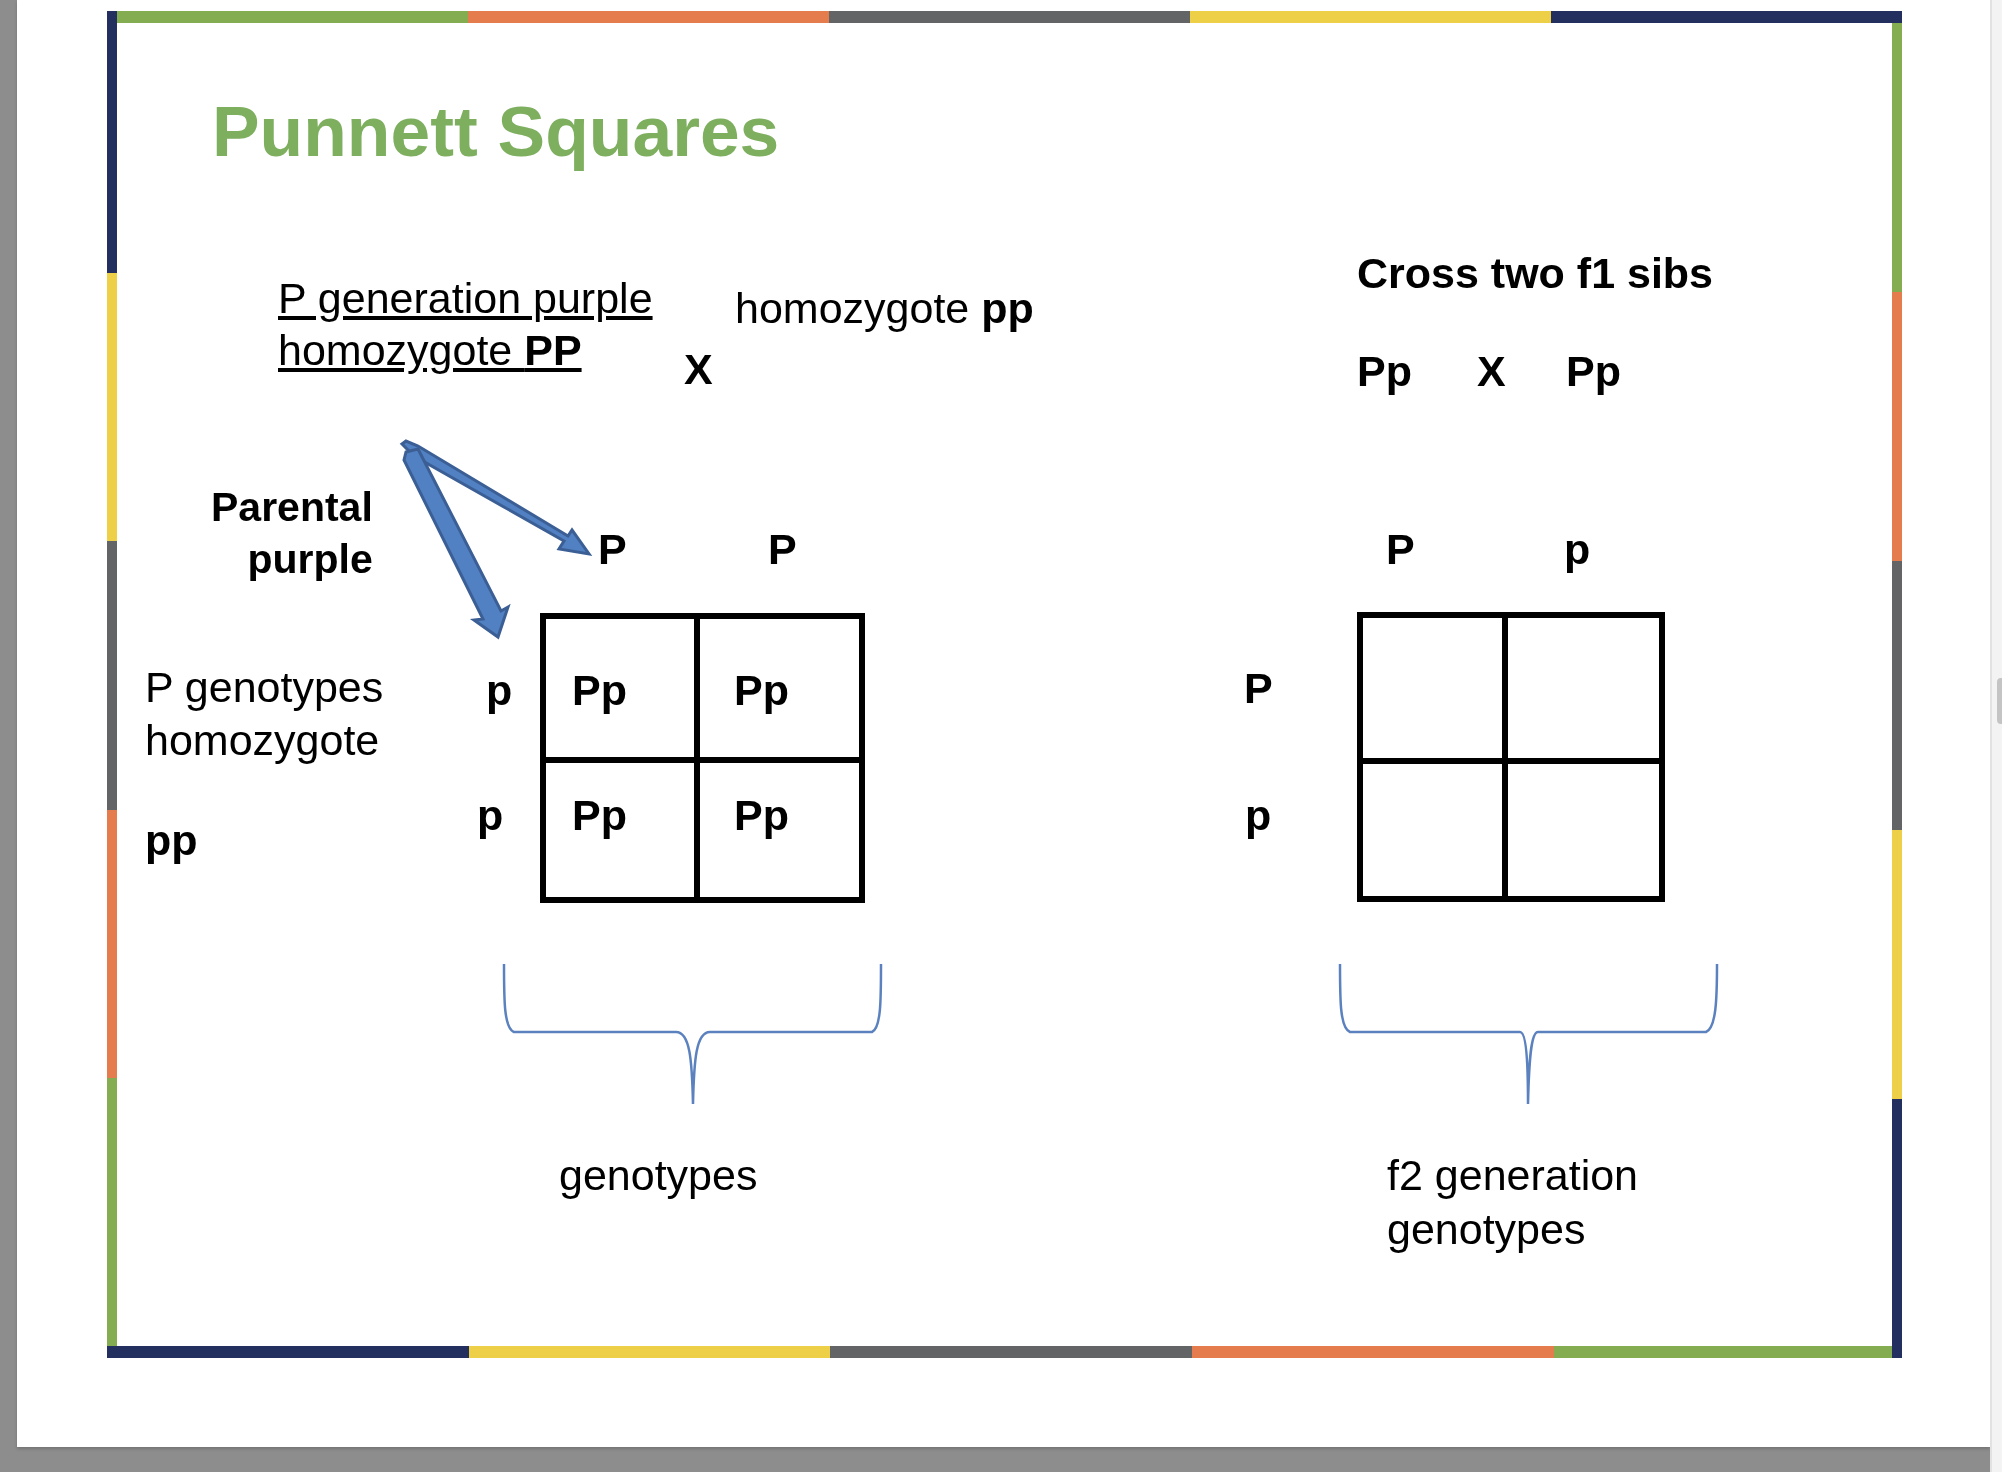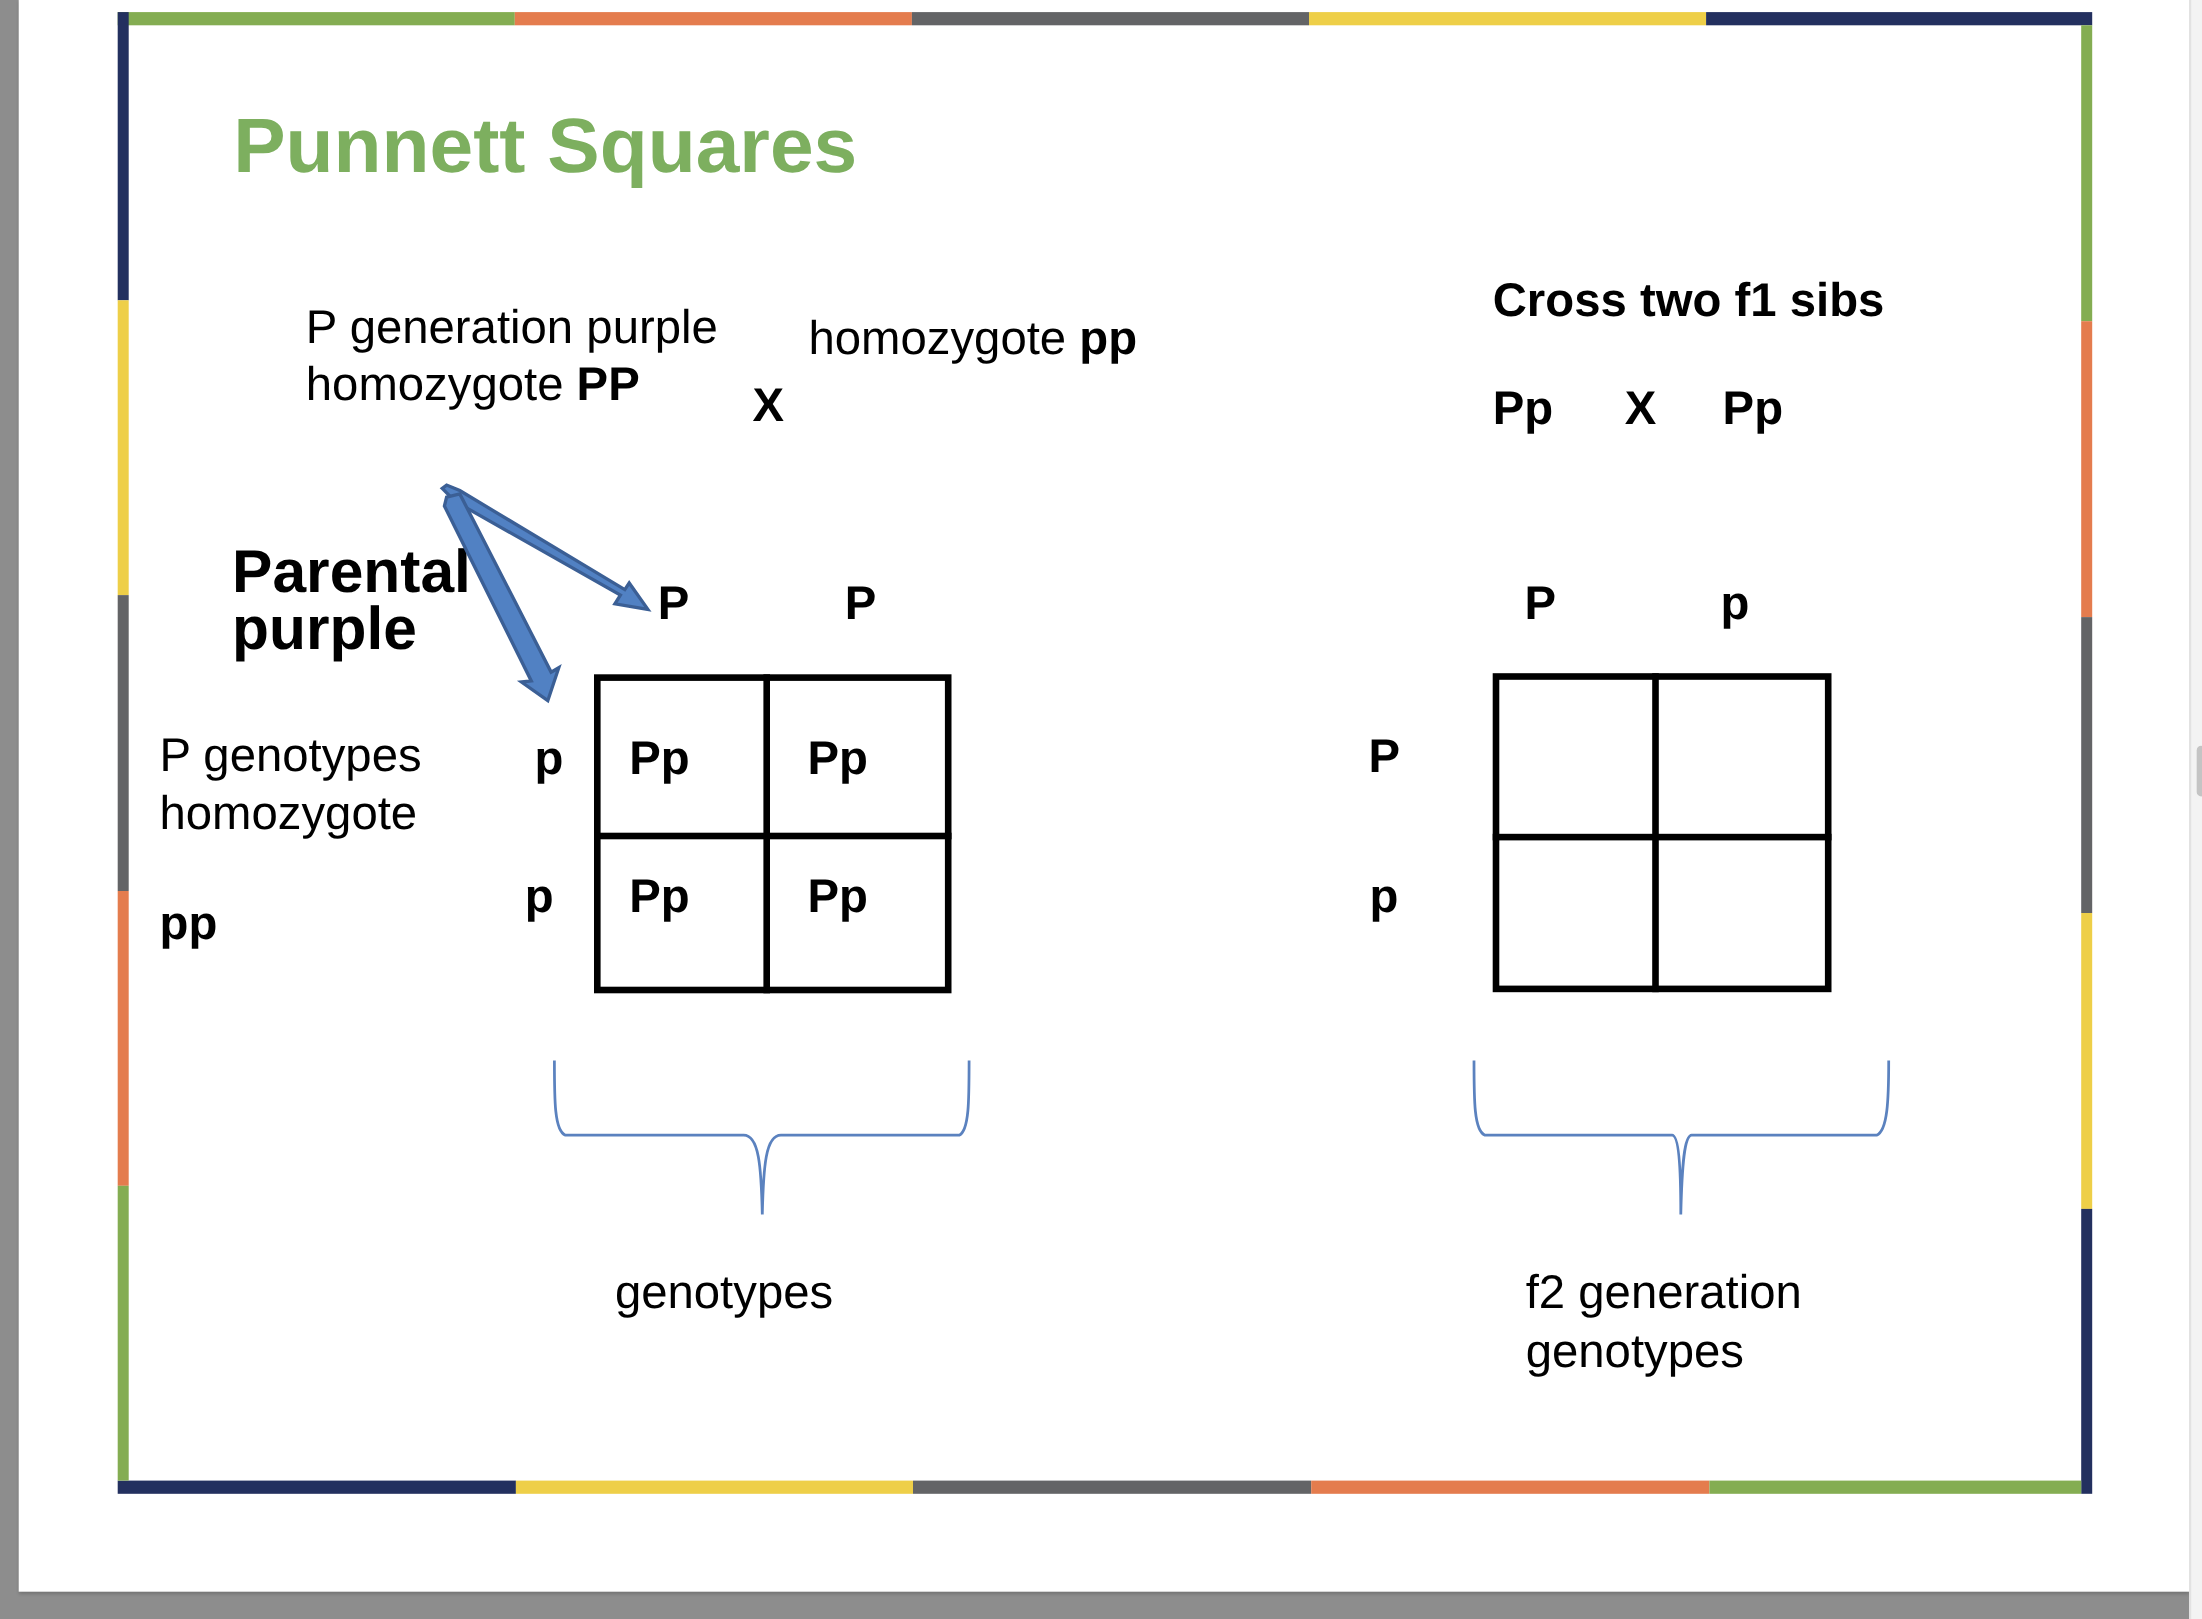--- a/index.html
+++ b/index.html
@@ -66,30 +66,30 @@
   <div class="seg" style="left:90px;top:541px;width:10px;height:269px;background:#636466;"></div>
   <div class="seg" style="left:90px;top:810px;width:10px;height:268px;background:#e47c4e;"></div>
   <div class="seg" style="left:90px;top:1078px;width:10px;height:268px;background:#84ad52;"></div>
 </div>
 
 <div class="side-panel"></div>
 <div class="scroll-thumb"></div>
 
 <div class="title" style="color:#7daf5f;">Punnett Squares</div>
 
-<div class="abs reg" style="left:278px;top:272px;">
+<div class="abs reg" style="left:278px;top:272px;text-decoration:underline;">
   <div>P generation purple</div>
   <div><span>homozygote </span><span class="bold">PP</span></div>
 </div>
 <div class="abs bold" style="left:684px;top:298px;font-size:43px;">X</div>
 <div class="abs reg" style="left:735px;top:282px;">
   <div><span>homozygote </span><span class="bold">pp</span></div>
 </div>
 
-<div class="abs bold" style="left:211px;top:446px;font-size:55px;line-height:52px;">
+<div class="abs bold" style="left:211px;top:434px;font-size:41px;line-height:52px;text-align:right;">
   <div>Parental</div>
   <div>purple</div>
 </div>
 
 <svg width="2002" height="1472">
   <g fill="#5181c3" stroke="#3b5f95" stroke-width="3" stroke-linejoin="miter">
     <polygon points="402,444 414,456 564,541 559,549 589,554 572,530 568,536 418,446 406,441"></polygon>
   </g>
   <g fill="#5181c3" stroke="#3b5f95" stroke-width="3" stroke-linejoin="miter">
     <polygon points="406,452 418,449 501,611 508,607 498,637 474,620 483,619 404,460"></polygon>

